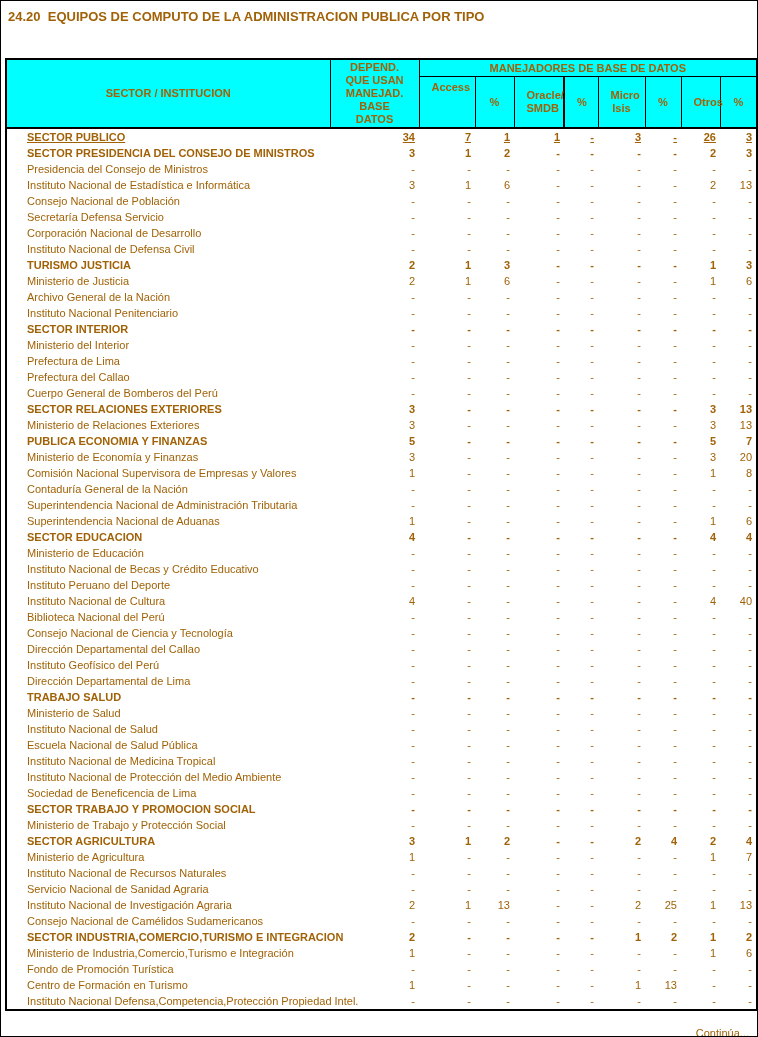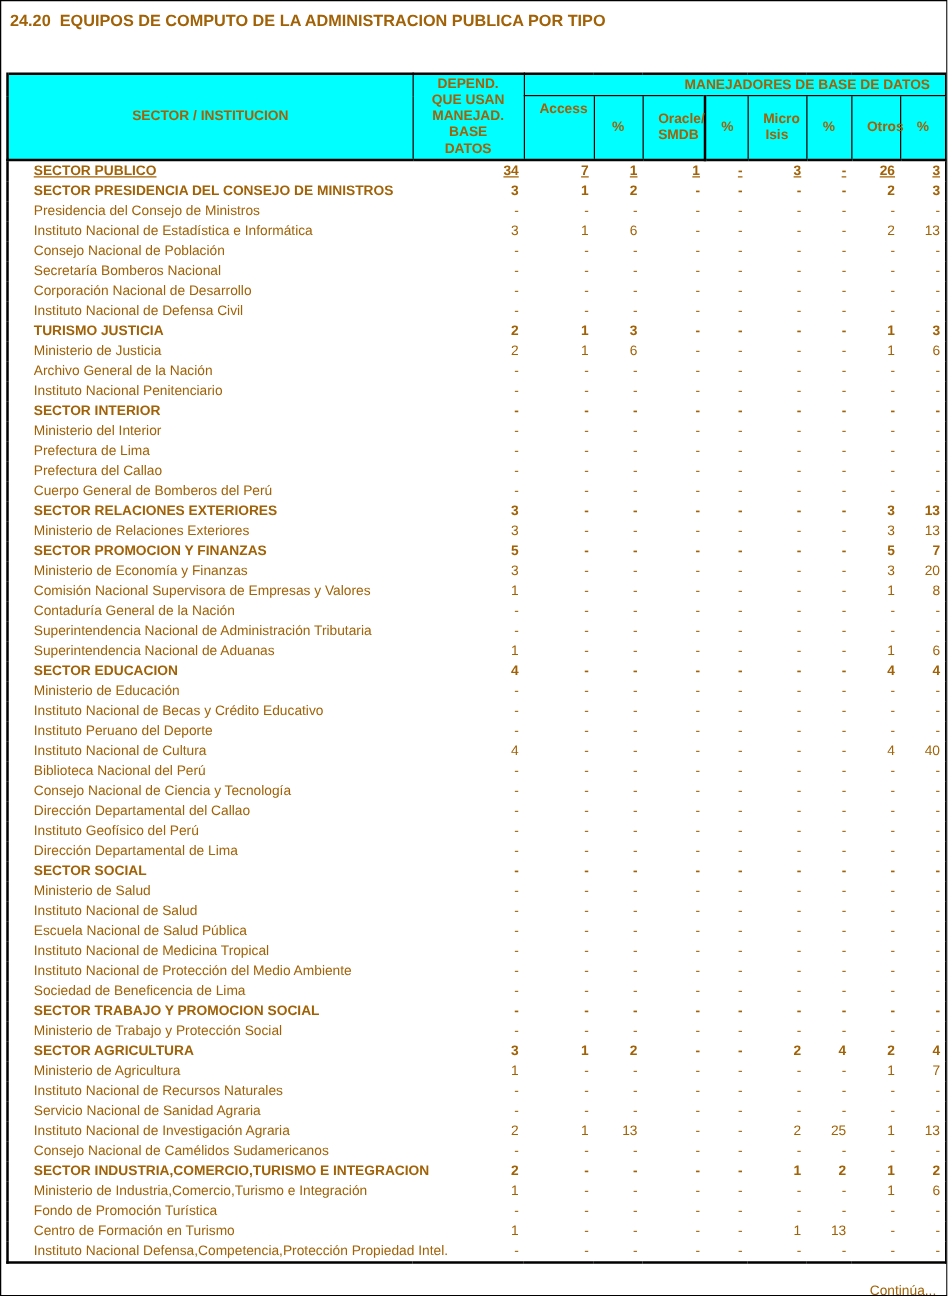--- a/index.html
+++ b/index.html
@@ -37,21 +37,21 @@
     font-weight: bold;
     text-align: center;
     vertical-align: middle;
     white-space: pre-line;
     line-height: 13px;
     padding: 1px 12px;
   }
   thead tr.sub-row th { border-bottom: 2px solid #000000; }
   th.th-sector { border-left-width: 2px; border-bottom: 2px solid #000000; }
   th.th-depend { border-bottom: 2px solid #000000; }
-  th.th-group  { height: 16px; border-right-width: 2px; text-align: right; }
+  th.th-group  { height: 16px; border-right-width: 2px; }
   tr.sub-row   { height: 48px; }
   th.th-access { vertical-align: top; padding-top: 4px; }
   th.th-oracle { border-right-width: 2px; text-align: center; }
   th.th-pct4   { border-right-width: 2px; }
   tbody td {
     border: none;
     font-size: 11px;
     height: 16px;
     line-height: 16px;
     padding: 0;
@@ -171,21 +171,21 @@
             <td class="val">-</td>
             <td class="val">-</td>
             <td class="val">-</td>
             <td class="val">-</td>
             <td class="val">-</td>
             <td class="val">-</td>
             <td class="val">-</td>
             <td class="val">-</td>
           </tr>
           <tr class="">
-            <td class="name">Secretaría Bomberos Nacional</td>
+            <td class="name">Secretaría Defensa Servicio</td>
             <td class="val">-</td>
             <td class="val">-</td>
             <td class="val">-</td>
             <td class="val">-</td>
             <td class="val">-</td>
             <td class="val">-</td>
             <td class="val">-</td>
             <td class="val">-</td>
             <td class="val">-</td>
           </tr>
@@ -339,21 +339,21 @@
             <td class="val">-</td>
             <td class="val">-</td>
             <td class="val">-</td>
             <td class="val">-</td>
             <td class="val">-</td>
             <td class="val">-</td>
             <td class="val">3</td>
             <td class="val">13</td>
           </tr>
           <tr class="bold ">
-            <td class="name">SECTOR PROMOCION Y FINANZAS</td>
+            <td class="name">PUBLICA ECONOMIA Y FINANZAS</td>
             <td class="val">5</td>
             <td class="val">-</td>
             <td class="val">-</td>
             <td class="val">-</td>
             <td class="val">-</td>
             <td class="val">-</td>
             <td class="val">-</td>
             <td class="val">5</td>
             <td class="val">7</td>
           </tr>
@@ -531,21 +531,21 @@
             <td class="val">-</td>
             <td class="val">-</td>
             <td class="val">-</td>
             <td class="val">-</td>
             <td class="val">-</td>
             <td class="val">-</td>
             <td class="val">-</td>
             <td class="val">-</td>
           </tr>
           <tr class="bold ">
-            <td class="name">SECTOR SOCIAL</td>
+            <td class="name">TRABAJO SALUD</td>
             <td class="val">-</td>
             <td class="val">-</td>
             <td class="val">-</td>
             <td class="val">-</td>
             <td class="val">-</td>
             <td class="val">-</td>
             <td class="val">-</td>
             <td class="val">-</td>
             <td class="val">-</td>
           </tr>

